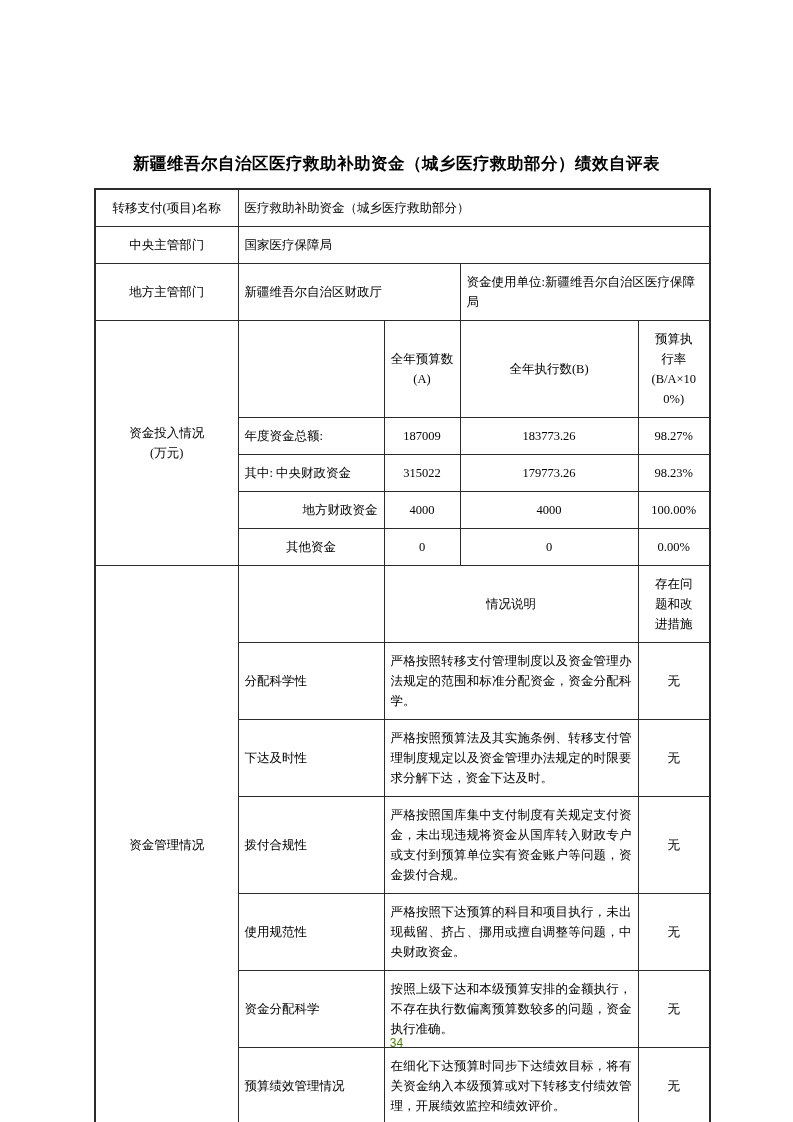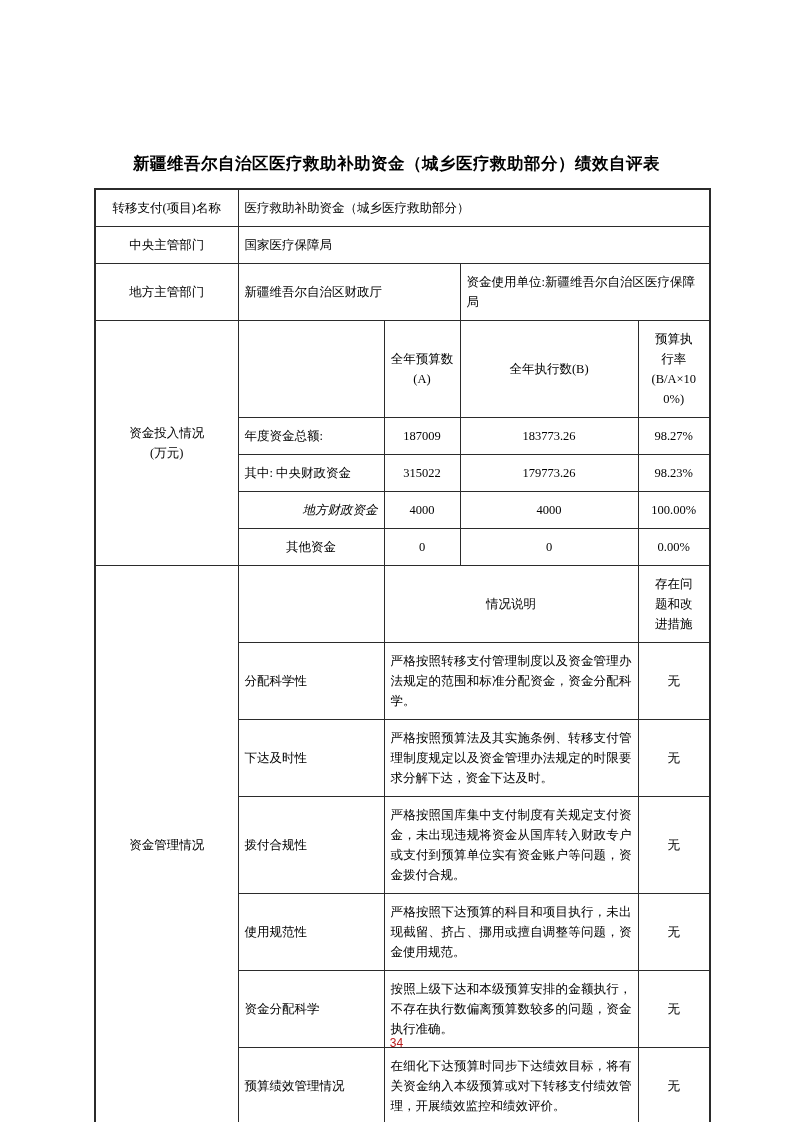--- a/index.html
+++ b/index.html
@@ -40,34 +40,34 @@
     vertical-align: middle;
     line-height: 20px;
     overflow: hidden;
   }
   td.lbl   { text-align: center; }
   td.pre   { white-space: pre-line; }
   td.ctr   { text-align: center; }
   td.num   { text-align: center; }
   td.al    { text-align: left; padding-left: 7px; }
   td.indent{ text-align: left; padding-left: 16px; }
-  td.ar    { text-align: right; padding-right: 8px; font-style: italic; }
+  td.ar    { text-align: right; padding-right: 8px; }
   td.ac    { text-align: center; }
   td.val   { text-align: left; padding-left: 9px; }
   td.crit  { text-align: left; padding-left: 8px; }
   td.desc  { text-align: justify; padding: 4px 8px; line-height: 20px; }
   td.hdr-tall { line-height: 22px; }
   .page-number {
     position: absolute;
     left: 0; right: 0;
     top: 1036px;
     text-align: center;
     font-size: 12px;
     font-family: "Liberation Sans", "DejaVu Sans", sans-serif;
-    color: #b91c1c;
+    color: #4d7c0f;
   }
 </style>
 </head>
 <body>
 
 <div class="page">
 
   <h1 class="title">新疆维吾尔自治区医疗救助补助资金（城乡医疗救助部分）绩效自评表</h1>
 
   <table class="report">
@@ -153,21 +153,21 @@
       <td class="desc" colspan="2">严格按照预算法及其实施条例、转移支付管理制度规定以及资金管理办法规定的时限要求分解下达，资金下达及时。</td>
       <td class="ctr">无</td>
     </tr>
     <tr style="height:85px">
       <td class="crit">拨付合规性</td>
       <td class="desc" colspan="2">严格按照国库集中支付制度有关规定支付资金，未出现违规将资金从国库转入财政专户或支付到预算单位实有资金账户等问题，资金拨付合规。</td>
       <td class="ctr">无</td>
     </tr>
     <tr style="height:60px">
       <td class="crit">使用规范性</td>
-      <td class="desc" colspan="2">严格按照下达预算的科目和项目执行，未出现截留、挤占、挪用或擅自调整等问题，资金使用规范。</td>
+      <td class="desc" colspan="2">严格按照下达预算的科目和项目执行，未出现截留、挤占、挪用或擅自调整等问题，中央财政资金。</td>
       <td class="ctr">无</td>
     </tr>
     <tr style="height:64px">
       <td class="crit">资金分配科学</td>
       <td class="desc" colspan="2">按照上级下达和本级预算安排的金额执行，不存在执行数偏离预算数较多的问题，资金执行准确。</td>
       <td class="ctr">无</td>
     </tr>
     <tr style="height:57px">
       <td class="crit">预算绩效管理情况</td>
       <td class="desc" colspan="2">在细化下达预算时同步下达绩效目标，将有关资金纳入本级预算或对下转移支付绩效管理，开展绩效监控和绩效评价。</td>

